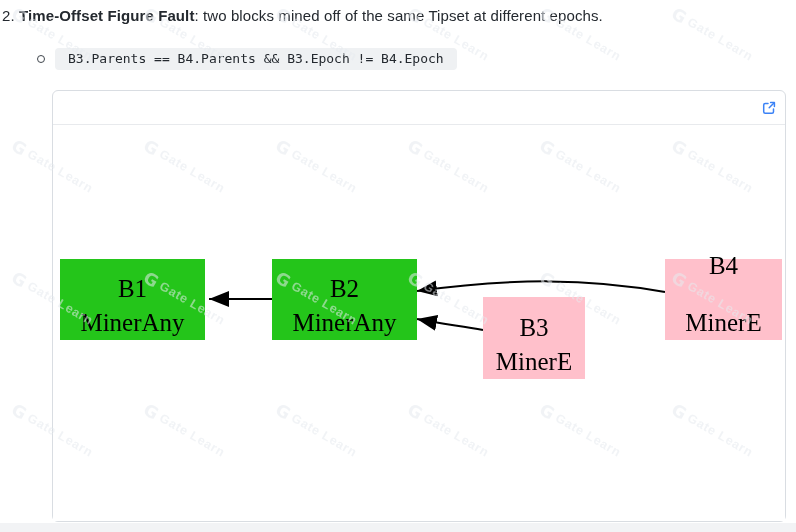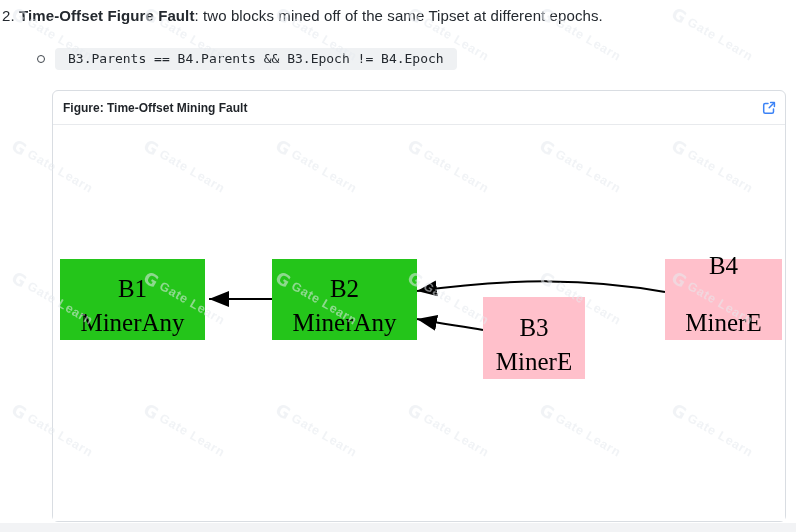--- a/index.html
+++ b/index.html
@@ -54,21 +54,20 @@
 <div id="page">
 
   <div class="heading"><span>2.</span><span> </span><b>Time-Offset Figure Fault</b><span>: two blocks mined off of the same Tipset at different epochs.</span>
   </div>
 
   <span class="bullet-ring"></span>
   <code class="code-chip">B3.Parents == B4.Parents &amp;&amp; B3.Epoch != B4.Epoch</code>
 
   <section class="card">
     <header class="card-header">
-      <span class="card-title">Figure: Time-Offset Mining Fault</span>
       <span class="ext-icon">
         <svg width="14" height="14" viewBox="0 0 14 14" fill="none" stroke="#3b82f6" stroke-width="1.5" stroke-linecap="round" stroke-linejoin="round">
           <path d="M6 2.5 H3.2 C2.3 2.5 1.7 3.1 1.7 4 V10.8 C1.7 11.7 2.3 12.3 3.2 12.3 H10 C10.9 12.3 11.5 11.7 11.5 10.8 V8"></path>
           <path d="M7.2 6.8 L12.2 1.8"></path>
           <path d="M8.6 1.6 H12.4 V5.4"></path>
         </svg>
       </span>
     </header>
     <div class="fig-body">
       <svg class="edges-svg" width="732" height="396" viewBox="0 0 732 396">

